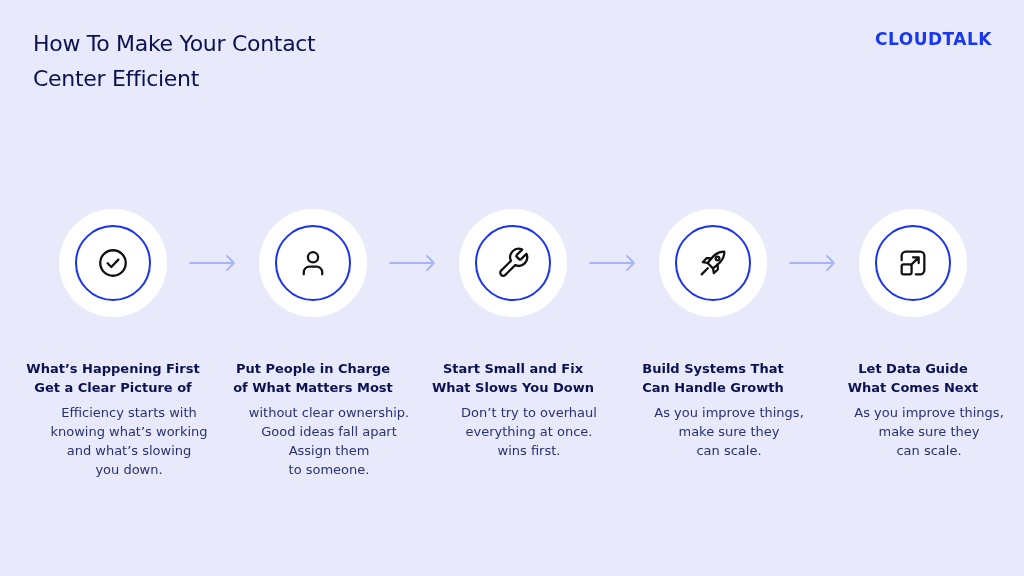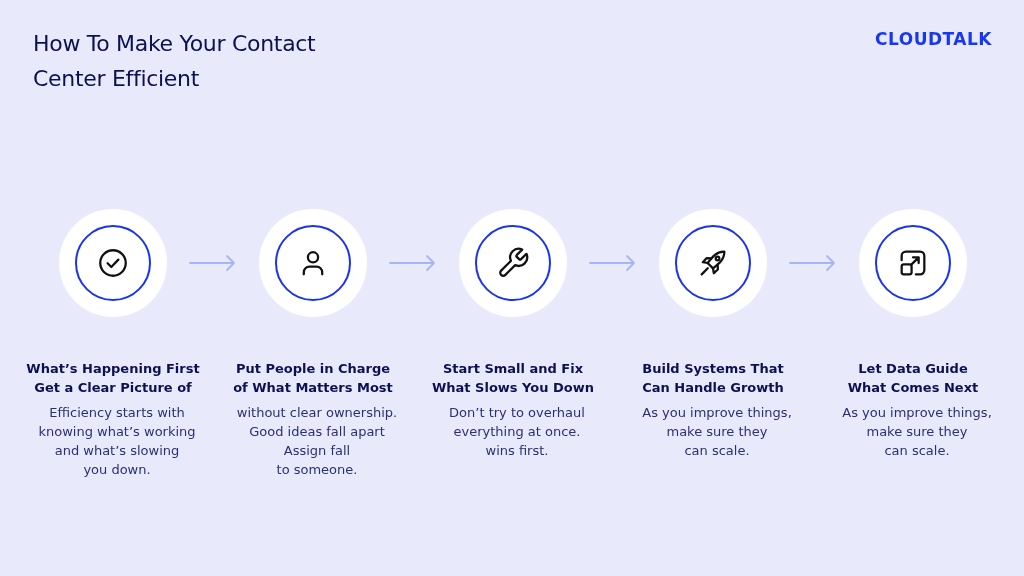--- a/index.html
+++ b/index.html
@@ -65,21 +65,21 @@
       left: 0;
       width: 200px;
       font-size: 13px;
       font-weight: bold;
       line-height: 19px;
       color: #0b1151;
     }
     .step-desc {
       position: absolute;
       top: 194px;
-      left: 4px;
+      left: 16px;
       width: 200px;
       font-size: 13px;
       line-height: 19px;
       color: #2a3172;
     }
     .line { display: block; white-space: nowrap; }
     .arrow {
       position: absolute;
       top: 254px;
       width: 48px;
@@ -130,21 +130,21 @@
       </svg>
     </div>
   </div>
   <div class="step-title">
     <span class="line">Put People in Charge</span>
     <span class="line">of What Matters Most</span>
   </div>
   <div class="step-desc">
     <span class="line">without clear ownership.</span>
     <span class="line">Good ideas fall apart</span>
-    <span class="line">Assign fall</span>
+    <span class="line">Assign them</span>
     <span class="line">to someone.</span>
   </div>
 </div>
 
 <svg class="arrow" style="left: 389px;" viewBox="0 0 48 18" fill="none" stroke="#a9b4f7" stroke-width="1.8" stroke-linecap="round" stroke-linejoin="round">
   <path d="M1 9h44M38 2l7 7-7 7"></path>
 </svg>
 
 <div class="step" style="left: 413px;">
   <div class="outer-circle">

